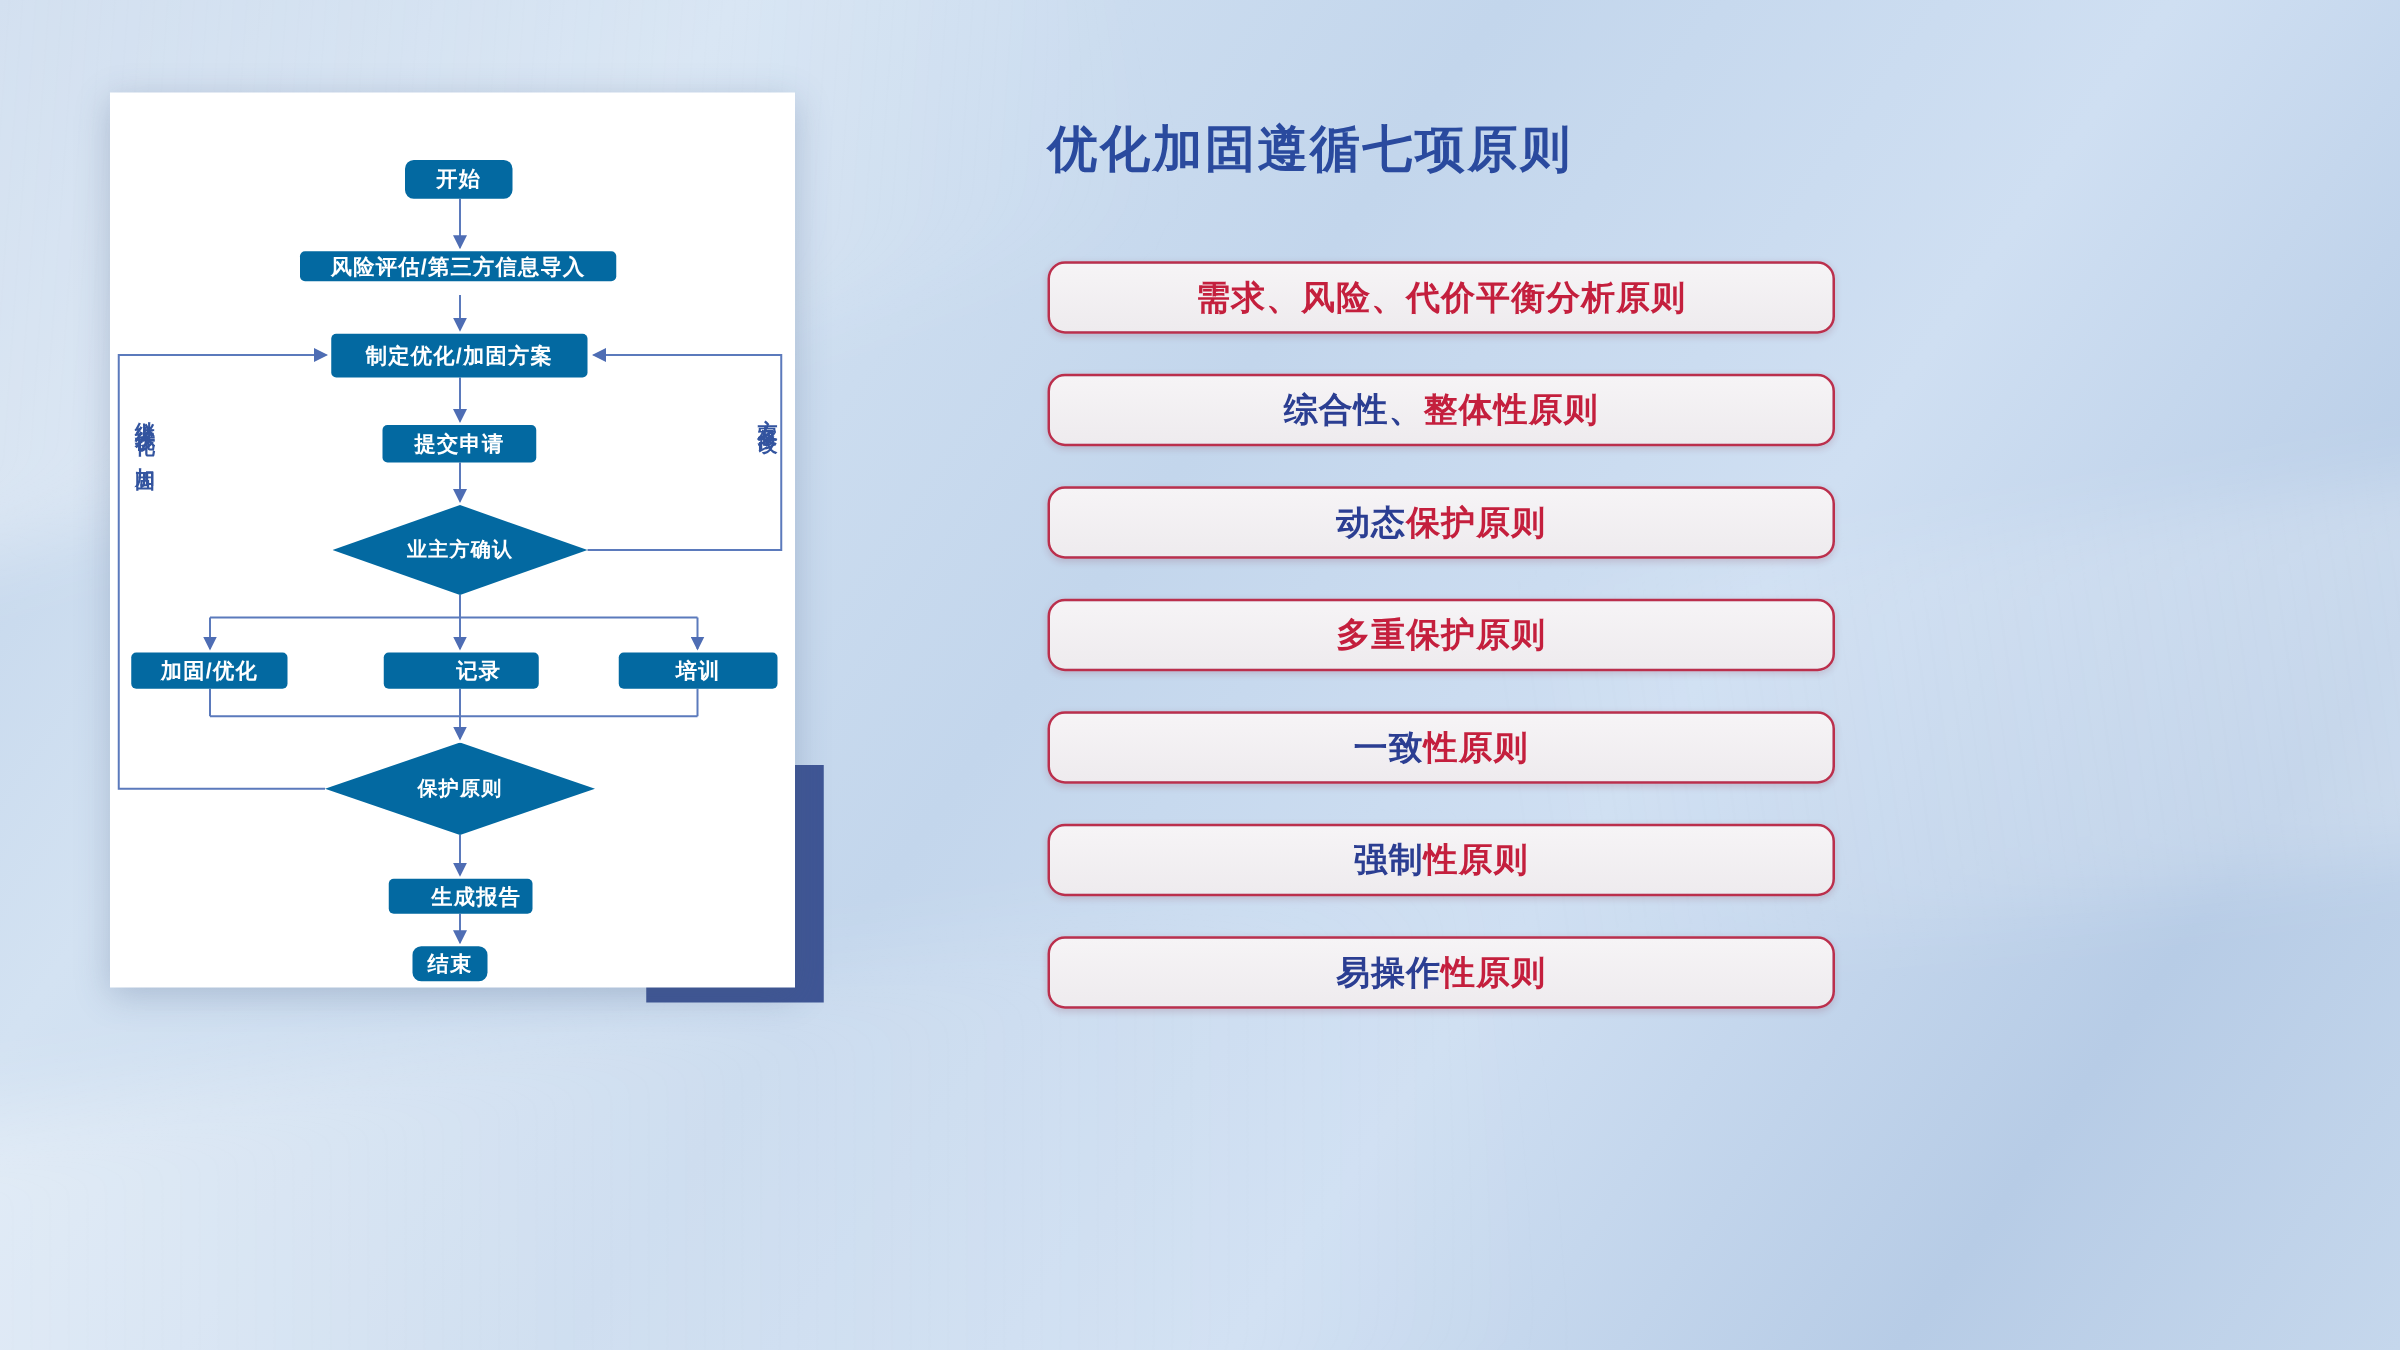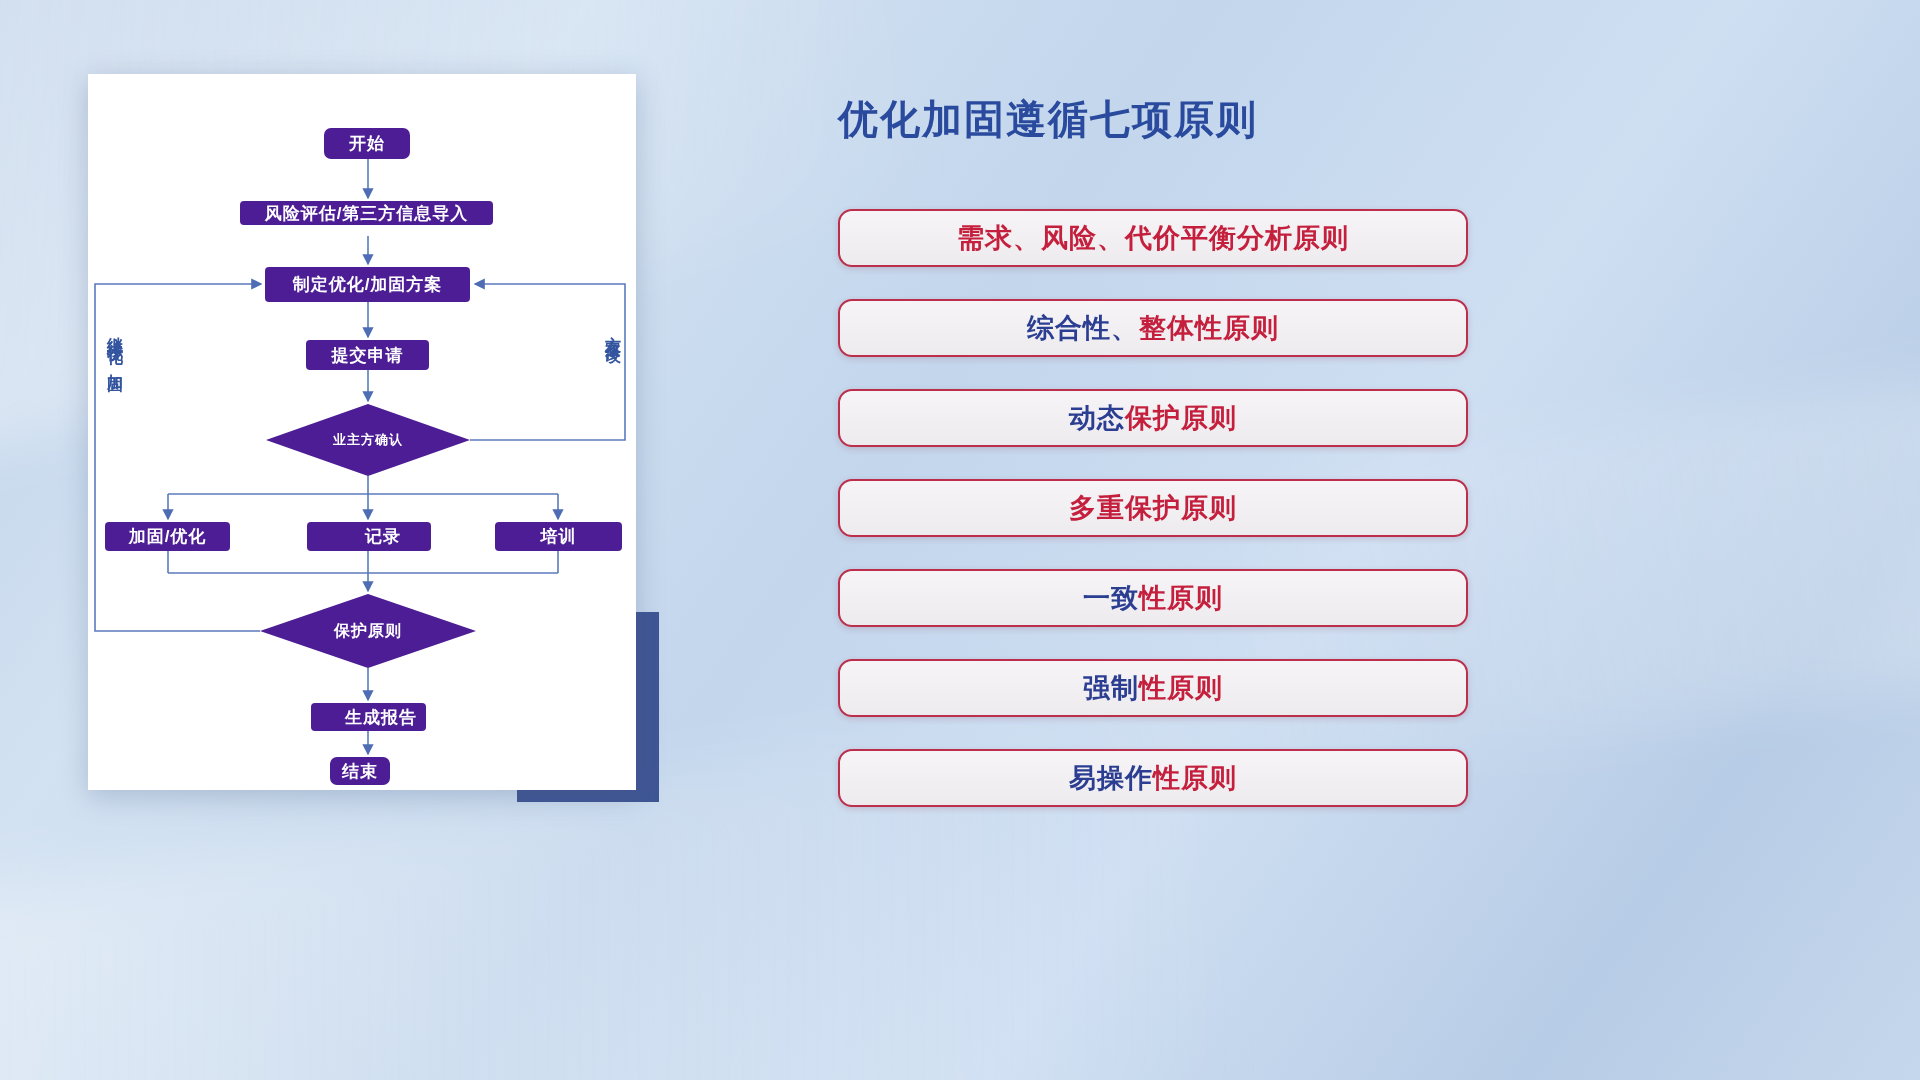--- a/index.html
+++ b/index.html
@@ -38,29 +38,29 @@
   
   .card {
     position:absolute; left:88px; top:74px; width:548px; height:716px;
     background:#ffffff;
     box-shadow: 0 6px 26px rgba(70,90,130,0.28);
   }
   .connectors { position:absolute; left:0; top:0; }
   .ln { stroke:#5b7abc; stroke-width:1.6; fill:none; }
 
   .fc-node {
-    position:absolute; background:#4c1d95; color:#ffffff;
+    position:absolute; background:#0369a1; color:#ffffff;
     display:flex; align-items:center; justify-content:center;
     font-weight:600; font-size:17px; border-radius:4px;
     letter-spacing:1px; white-space:nowrap;
   }
   .fc-terminal { border-radius:7px; }
   .fc-diamond {
     clip-path: polygon(50% 0%, 100% 50%, 50% 100%, 0% 50%);
-    border-radius:0; font-size:13px;
+    border-radius:0; font-size:16px;
   }
   .vlabel {
     position:absolute; writing-mode:vertical-rl; text-orientation:upright;
     color:#33549f; font-weight:700; font-size:16px; letter-spacing:4px;
     white-space:nowrap;
   }
 
   
   .panel { position:absolute; left:838px; top:92px; width:630px; }
   .panel-title {

